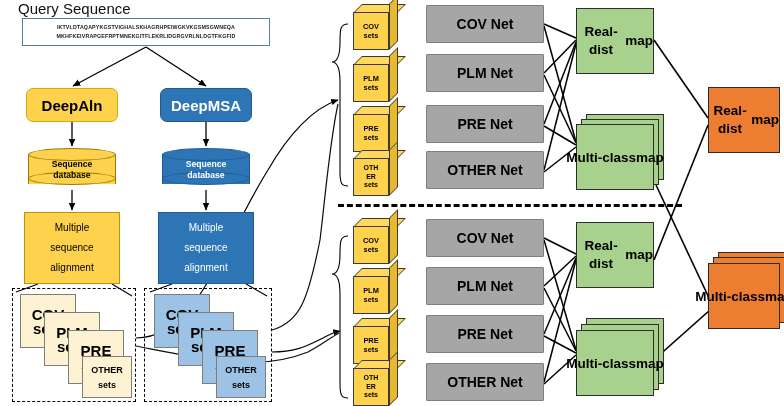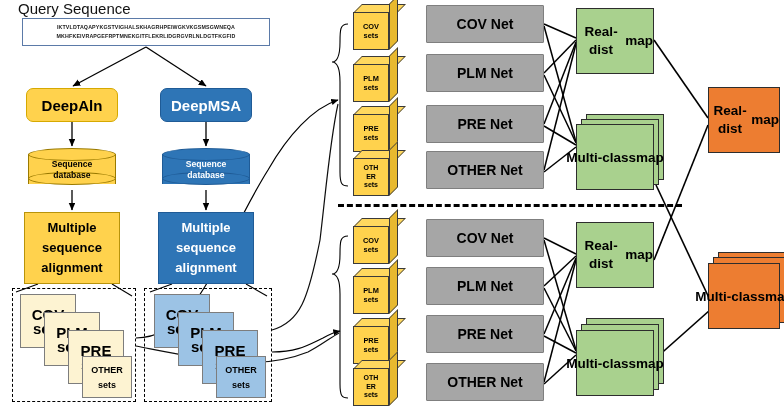--- a/index.html
+++ b/index.html
@@ -127,21 +127,21 @@
   #db-left  { left: 20px; top: 148px; }
   #db-right { left: 154px; top: 148px; }
 
   
   .msa {
     position: absolute;
     width: 96px; height: 72px;
     border: 1px solid #b8930b;
     display: flex; flex-direction: column;
     align-items: center; justify-content: center;
-    font-size: 13px; font-weight: bold;
+    font-size: 10px; font-weight: normal;
     line-height: 20px;
     text-align: center;
     z-index: 3;
   }
   #msa-left  { left: 16px; top: 212px; background: #ffd24d; color: #000; }
   #msa-right { left: 150px; top: 212px; background: #2e75b6; color: #fff; border-color:#1f5b96; }
 
   
   .dashgroup {
     position: absolute;

